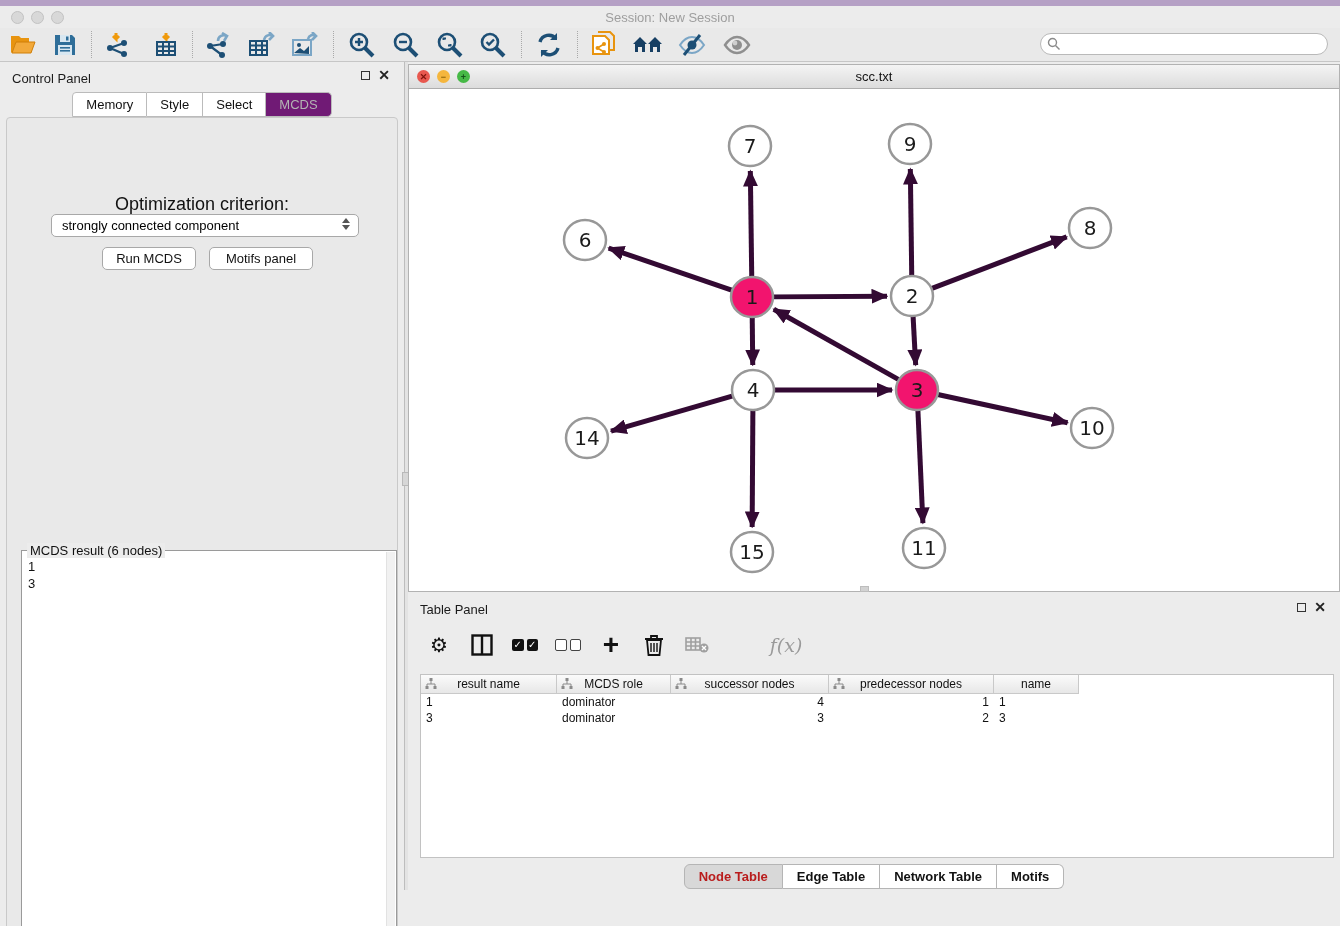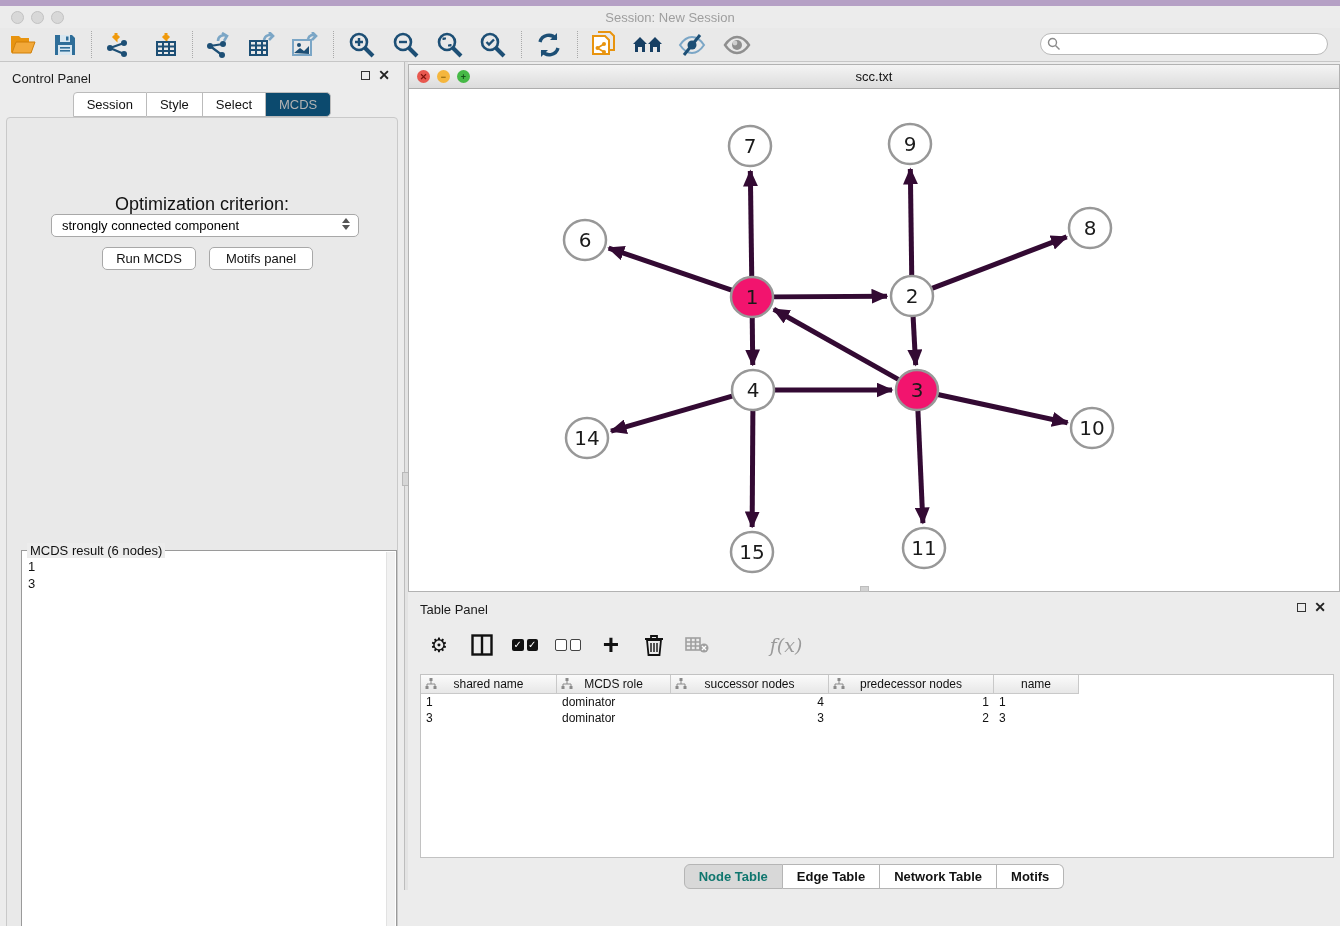--- a/index.html
+++ b/index.html
@@ -27,21 +27,21 @@
   
   #control-panel { left:0; top:62px; width:404px; height:828px; background:#ececec; }
   #cp-header { position:absolute; left:0; top:0; width:100%; height:32px; }
   #cp-title { position:absolute; left:12px; top:9px; font-size:13px; color:#1b1b1b; }
   .win-btns { position:absolute; top:8px; display:flex; gap:8px; align-items:center; }
   .float-box { width:9px; height:9px; border:1.5px solid #333; display:inline-block; }
   .close-x { font-size:14px; font-weight:bold; color:#222; line-height:11px; }
   #cp-tabs { position:absolute; left:0; top:30px; width:100%; display:flex; justify-content:center; }
   .tab { font-size:13px; padding:4px 13px; background:#fff; border:1px solid #bbb; border-left:none; color:#111; }
   .tab:first-child { border-left:1px solid #bbb; border-top-left-radius:4px; }
-  .tab.sel-gray { background:#0c4a6e; color:#b3b3b3; border-top-right-radius:5px; border-bottom-right-radius:5px; }
+  .tab.sel-gray { background:#701a75; color:#b3b3b3; border-top-right-radius:5px; border-bottom-right-radius:5px; }
   #cp-body { position:absolute; left:6px; top:55px; width:392px; height:824px; background:#e9e9e9; border:1px solid #c9c9c9; border-radius:4px; }
   #opt-label { position:absolute; left:0; width:100%; top:76px; text-align:center; font-size:18px; color:#111; }
   #criterion-select { position:absolute; left:44px; top:96px; width:308px; height:23px; background:#fff; border:1px solid #a8a8a8; border-radius:5px; font-size:13px; display:flex; align-items:center; padding-left:10px; }
   .spin { position:absolute; right:8px; top:3px; display:flex; flex-direction:column; gap:2px; }
   .spin b { width:0; height:0; border-left:4px solid transparent; border-right:4px solid transparent; }
   .spin .up { border-bottom:5px solid #555; }
   .spin .dn { border-top:5px solid #555; }
   .cp-btn { position:absolute; top:129px; height:23px; background:#fff; border:1px solid #a8a8a8; border-radius:5px; font-size:13px; display:flex; align-items:center; justify-content:center; color:#111; }
   #run-btn { left:95px; width:94px; }
   #closep-btn { left:202px; width:104px; }
@@ -77,21 +77,21 @@
   .th { position:relative; background:linear-gradient(#fbfbfb,#e7e7e7); border-right:1px solid #c9c9c9; border-bottom:1px solid #c9c9c9; font-size:12px; color:#111; display:flex; align-items:center; justify-content:center; }
   .th .hier { position:absolute; left:4px; top:3px; }
   .tr { display:flex; height:16px; font-size:12px; color:#111; }
   .td { padding:1px 5px; white-space:nowrap; overflow:hidden; }
   .num { text-align:right; }
   .c0{width:136px;} .c1{width:114px;} .c2{width:158px;} .c3{width:165px;} .c4{width:85px;}
   #tp-tabs { position:absolute; left:0; width:100%; top:272px; display:flex; justify-content:center; }
   .btab { font-size:13px; font-weight:bold; padding:4px 14px; background:#fff; border:1px solid #b5b5b5; border-left:none; color:#111; }
   .btab.first { border-left:1px solid #b5b5b5; border-top-left-radius:6px; border-bottom-left-radius:6px; }
   .btab.last { border-top-right-radius:6px; border-bottom-right-radius:6px; }
-  .btab.sel { background:#d8d8d8; color:#0f766e; }
+  .btab.sel { background:#d8d8d8; color:#b91c1c; }
 
   
   #status-bar { left:0; top:890px; width:1340px; height:36px; background:#e9e9e9; border-top:1px solid #c9c9c9; }
   #list-btn { position:absolute; left:12px; top:6px; width:26px; height:24px; background:linear-gradient(#f7f7f7,#e3e3e3); border:1px solid #b0b0b0; display:flex; align-items:center; justify-content:center; }
   #memory-btn { position:absolute; right:8px; top:6px; width:74px; height:24px; background:#fff; border:1px solid #b0b0b0; border-radius:3px; display:flex; align-items:center; justify-content:center; gap:5px; font-size:12px; color:#111; }
   #memory-dot { width:11px; height:11px; border-radius:50%; background:#1f8f1f; }
 </style>
 </head>
 <body>
 
@@ -251,21 +251,21 @@
 
   <div id="control-panel" class="abs">
     <div id="cp-header">
       <span id="cp-title">Control Panel</span>
       <span class="win-btns" style="right:14px">
         <span class="float-box"></span>
         <span class="close-x">✕</span>
       </span>
     </div>
     <div id="cp-tabs">
-      <span class="tab">Session</span>
+      <span class="tab">Memory</span>
       <span class="tab">Style</span>
       <span class="tab">Select</span>
       <span class="tab sel-gray">MCDS</span>
     </div>
     <div id="cp-body">
       <div id="opt-label">Optimization criterion:</div>
       <div id="criterion-select">
         <span>strongly connected component</span>
         <span class="spin">
             <b class="up"></b>
@@ -408,21 +408,21 @@
     </div>
     <div id="tp-table">
       <div id="tp-head">
         <div class="th c0">
             <svg class="hier" width="12" height="12" viewBox="0 0 12 12">
               <rect x="4.5" y="0" width="3" height="3" fill="#8a8a8a"></rect>
               <rect x="0.5" y="8" width="3" height="3" fill="#8a8a8a"></rect>
               <rect x="8.5" y="8" width="3" height="3" fill="#8a8a8a"></rect>
               <path d="M6 3v3M2 8V6h8v2" stroke="#8a8a8a" fill="none"></path>
             </svg>
-            <span>shared name</span>
+            <span>result name</span>
           </div>
         <div class="th c1">
             <svg class="hier" width="12" height="12" viewBox="0 0 12 12">
               <rect x="4.5" y="0" width="3" height="3" fill="#8a8a8a"></rect>
               <rect x="0.5" y="8" width="3" height="3" fill="#8a8a8a"></rect>
               <rect x="8.5" y="8" width="3" height="3" fill="#8a8a8a"></rect>
               <path d="M6 3v3M2 8V6h8v2" stroke="#8a8a8a" fill="none"></path>
             </svg>
             <span>MCDS role</span>
           </div>

